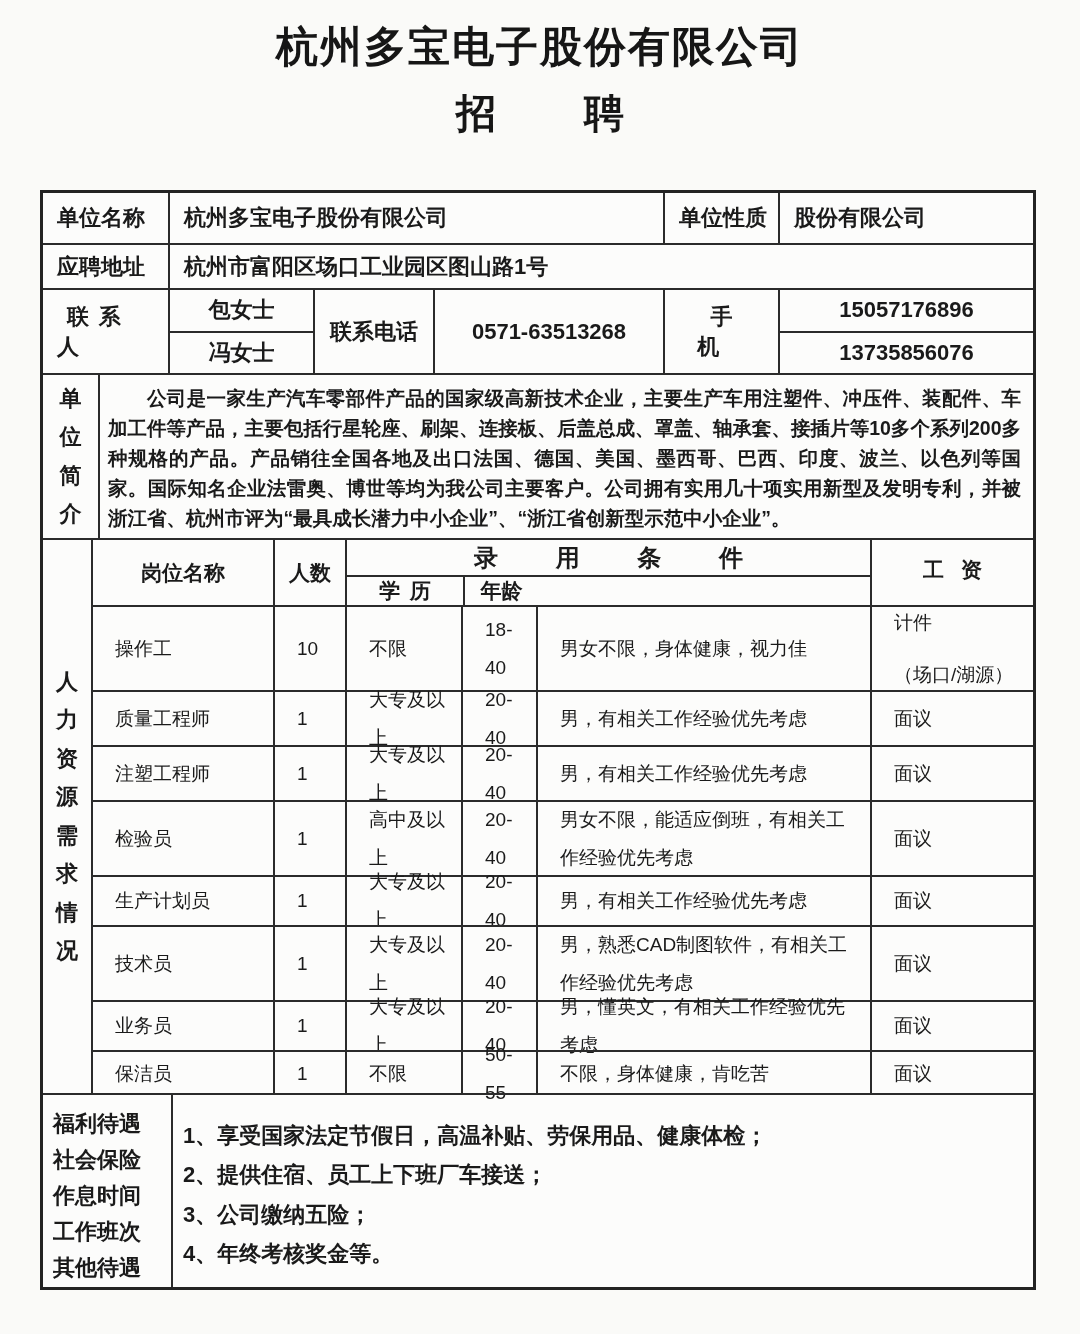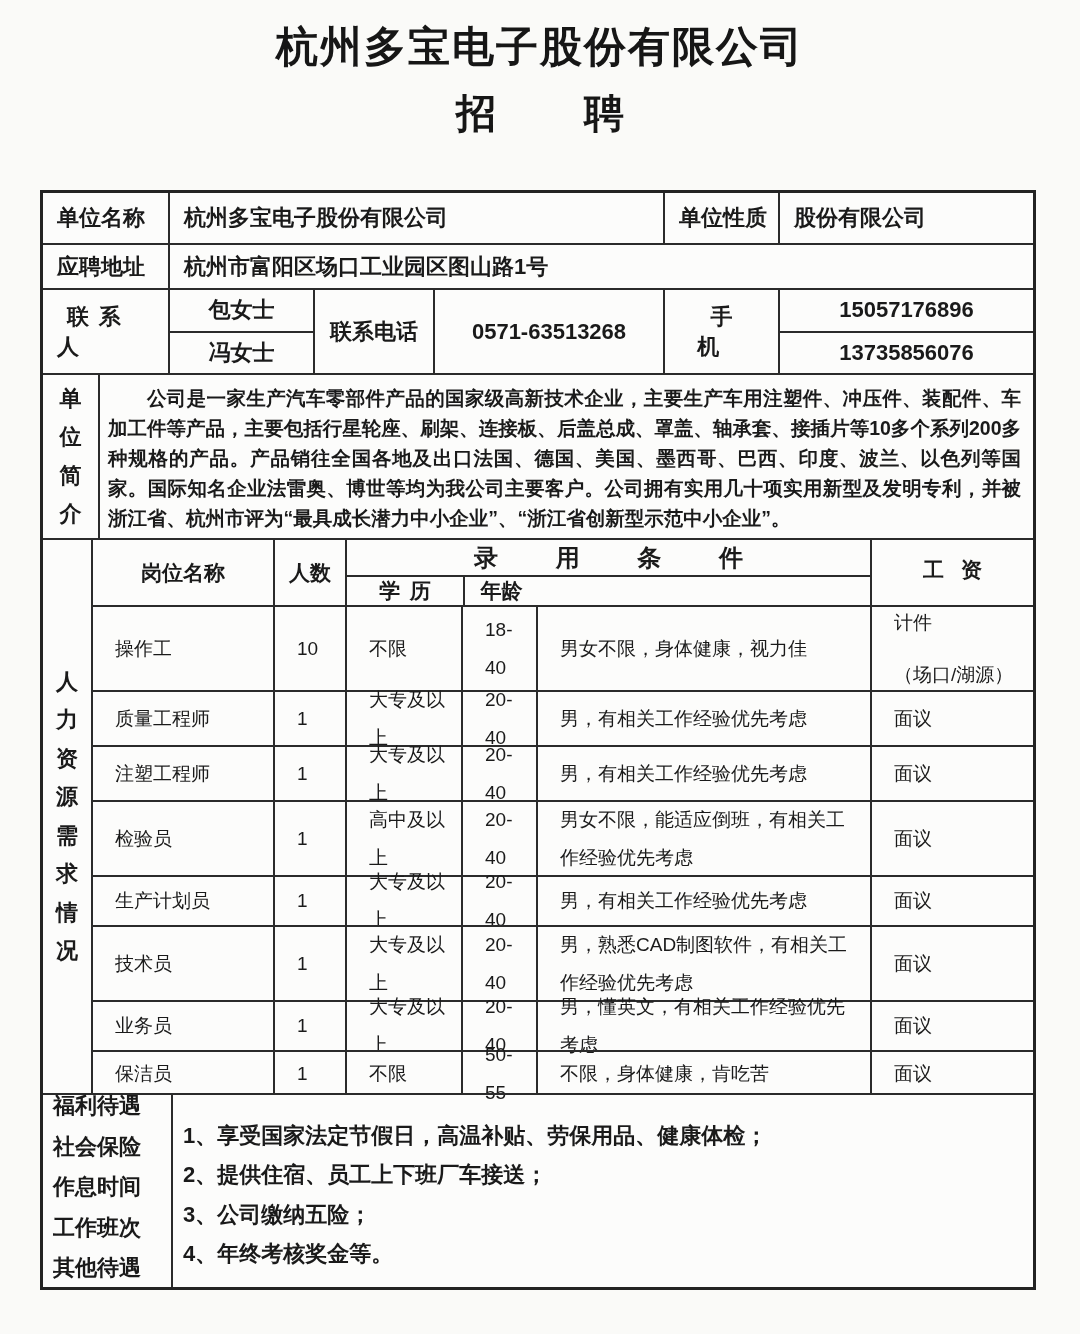--- a/index.html
+++ b/index.html
@@ -94,21 +94,21 @@
   .jrow .pad { padding-left:22px; }
   .rh0 { height:85px; } .rh1 { height:55px; } .rh2 { height:55px; }
   .rh3 { height:75px; } .rh4 { height:50px; } .rh5 { height:75px; }
   .rh6 { height:50px; } .rh7 { height:45px; }
   .sal-two { flex-direction:column; align-items:flex-start; justify-content:center; }
   .sal-two span { display:block; }
   .sal-gap { margin-top:14px; }
 
   
   .r-ben { flex:1; }
-  .ben-labels { width:128px; padding:0 6px 8px 10px;
+  .ben-labels { width:128px; padding:18px 6px 8px 10px;
                 display:flex; flex-direction:column; justify-content:space-between; }
   .ben-labels div { font-weight:bold; font-size:22px; line-height:1.0; }
   .ben-content { flex:1; padding:26px 10px 18px 10px;
                  display:flex; flex-direction:column; justify-content:space-between; }
   .ben-content div { font-weight:bold; font-size:22px; }
 </style>
 </head>
 <body>
 
 <div class="page">

